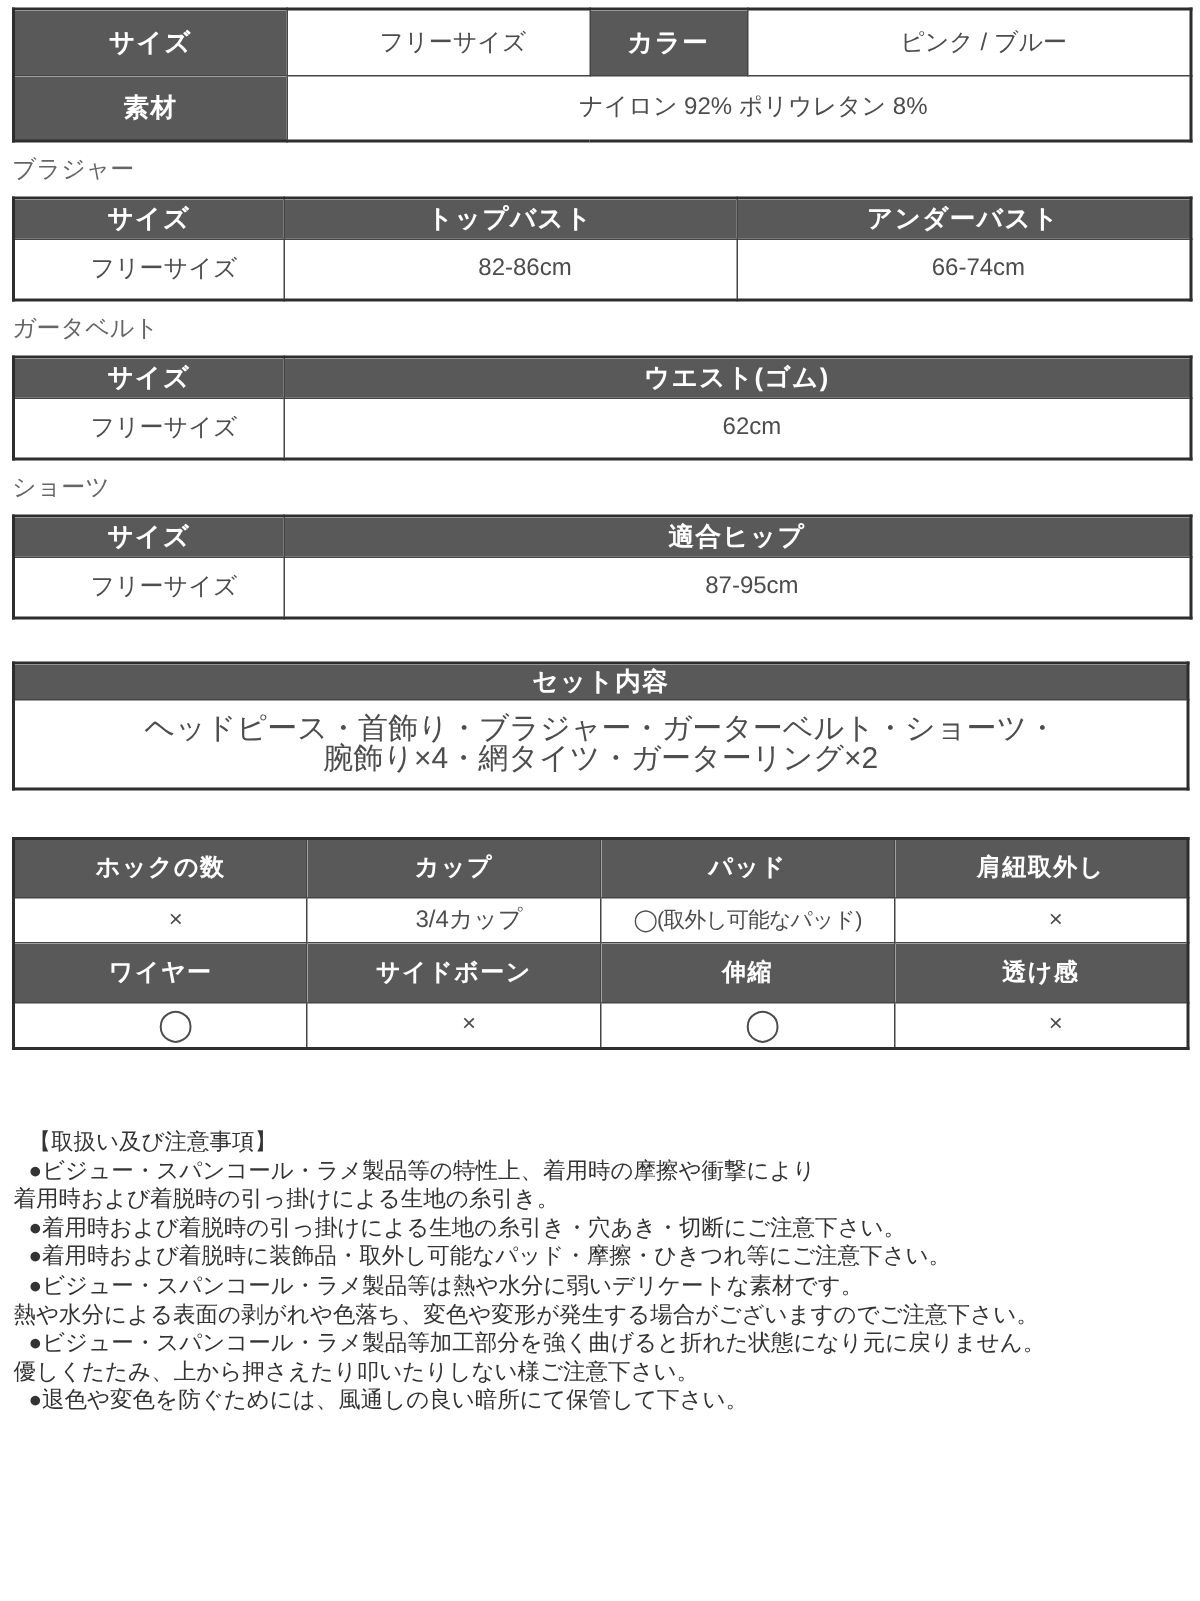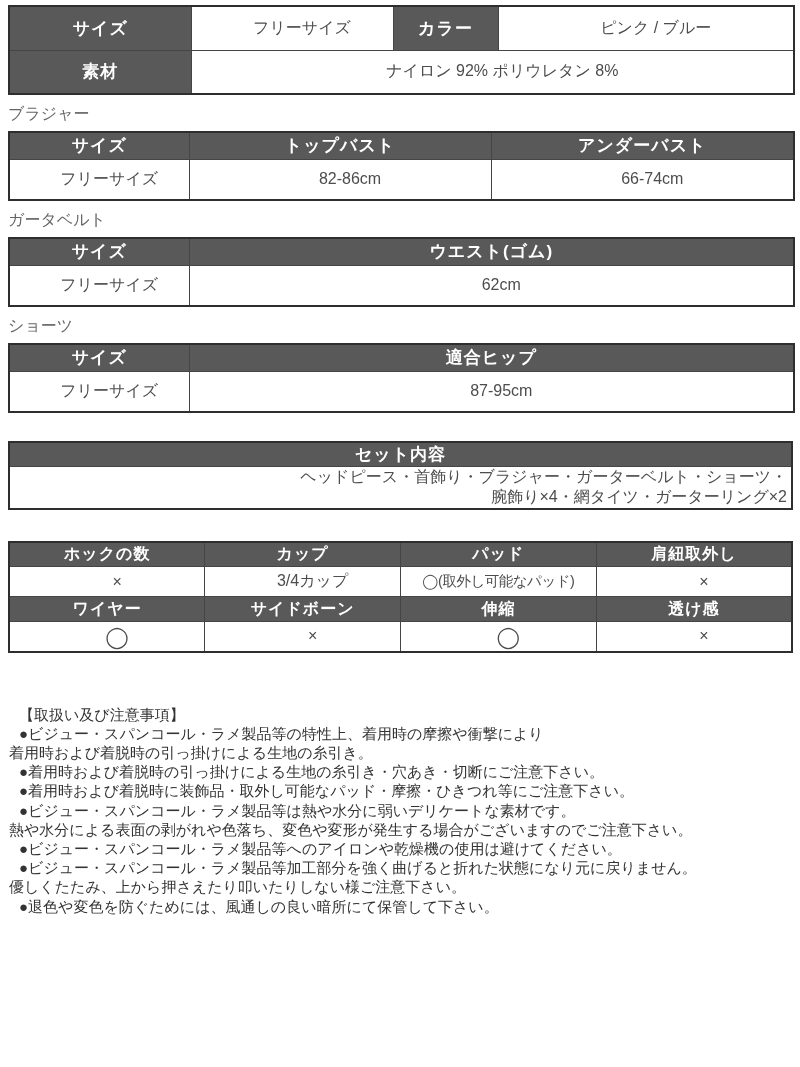--- a/index.html
+++ b/index.html
@@ -25,25 +25,25 @@
   td.v{color:var(--cell-text);text-align:center;font-size:16px;padding-left:24px;}
 
   .t1 td{height:44px;}
   .sizes td.hd{height:27px;}
   .sizes td.vd{height:41px;}
 
   .section-label{font-size:16px;color:var(--label-text);margin:9px 0 7px 0;line-height:20px;}
 
   .set-table{margin-top:28px;}
   .set-table td.h{height:15px;}
-  .set-table td.body{height:42px;text-align:right;color:var(--cell-text);
-                     font-size:16px;line-height:20px;}
+  .set-table td.body{height:59px;text-align:center;color:var(--cell-text);
+                     font-size:20px;line-height:20px;}
 
   .feat{margin-top:31px;}
-  .feat td.h{height:25px;font-size:16px;}
+  .feat td.h{height:40px;font-size:16px;}
   .feat td.v{height:30px;}
   .feat td.small{font-size:14.5px;letter-spacing:-0.5px;white-space:nowrap;padding:0 1px;}
   .feat td.circle{font-size:21px;line-height:1;}
   .feat td.cross{font-size:16px;}
 
   .notes{margin-top:52px;color:var(--note-text);font-size:15px;line-height:19.2px;}
   .notes div{white-space:nowrap;}
   .notes .indent{padding-left:11px;}
   .notes .cont{padding-left:1px;}
 </style>
@@ -180,19 +180,18 @@
     </table>
 
   <div class="notes">
     <div class="indent">【取扱い及び注意事項】</div>
     <div class="indent">●ビジュー・スパンコール・ラメ製品等の特性上、着用時の摩擦や衝撃により</div>
     <div class="cont">着用時および着脱時の引っ掛けによる生地の糸引き。</div>
     <div class="indent">●着用時および着脱時の引っ掛けによる生地の糸引き・穴あき・切断にご注意下さい。</div>
     <div class="indent">●着用時および着脱時に装飾品・取外し可能なパッド・摩擦・ひきつれ等にご注意下さい。</div>
     <div class="indent">●ビジュー・スパンコール・ラメ製品等は熱や水分に弱いデリケートな素材です。</div>
     <div class="cont">熱や水分による表面の剥がれや色落ち、変色や変形が発生する場合がございますのでご注意下さい。</div>
-    <div class="indent">●ビジュー・スパンコール・ラメ製品等へのアイロンや乾燥機の使用は避けてください。</div>
     <div class="indent">●ビジュー・スパンコール・ラメ製品等加工部分を強く曲げると折れた状態になり元に戻りません。</div>
     <div class="cont">優しくたたみ、上から押さえたり叩いたりしない様ご注意下さい。</div>
     <div class="indent">●退色や変色を防ぐためには、風通しの良い暗所にて保管して下さい。</div>
   </div>
 
 </div>
 
 </body></html>

